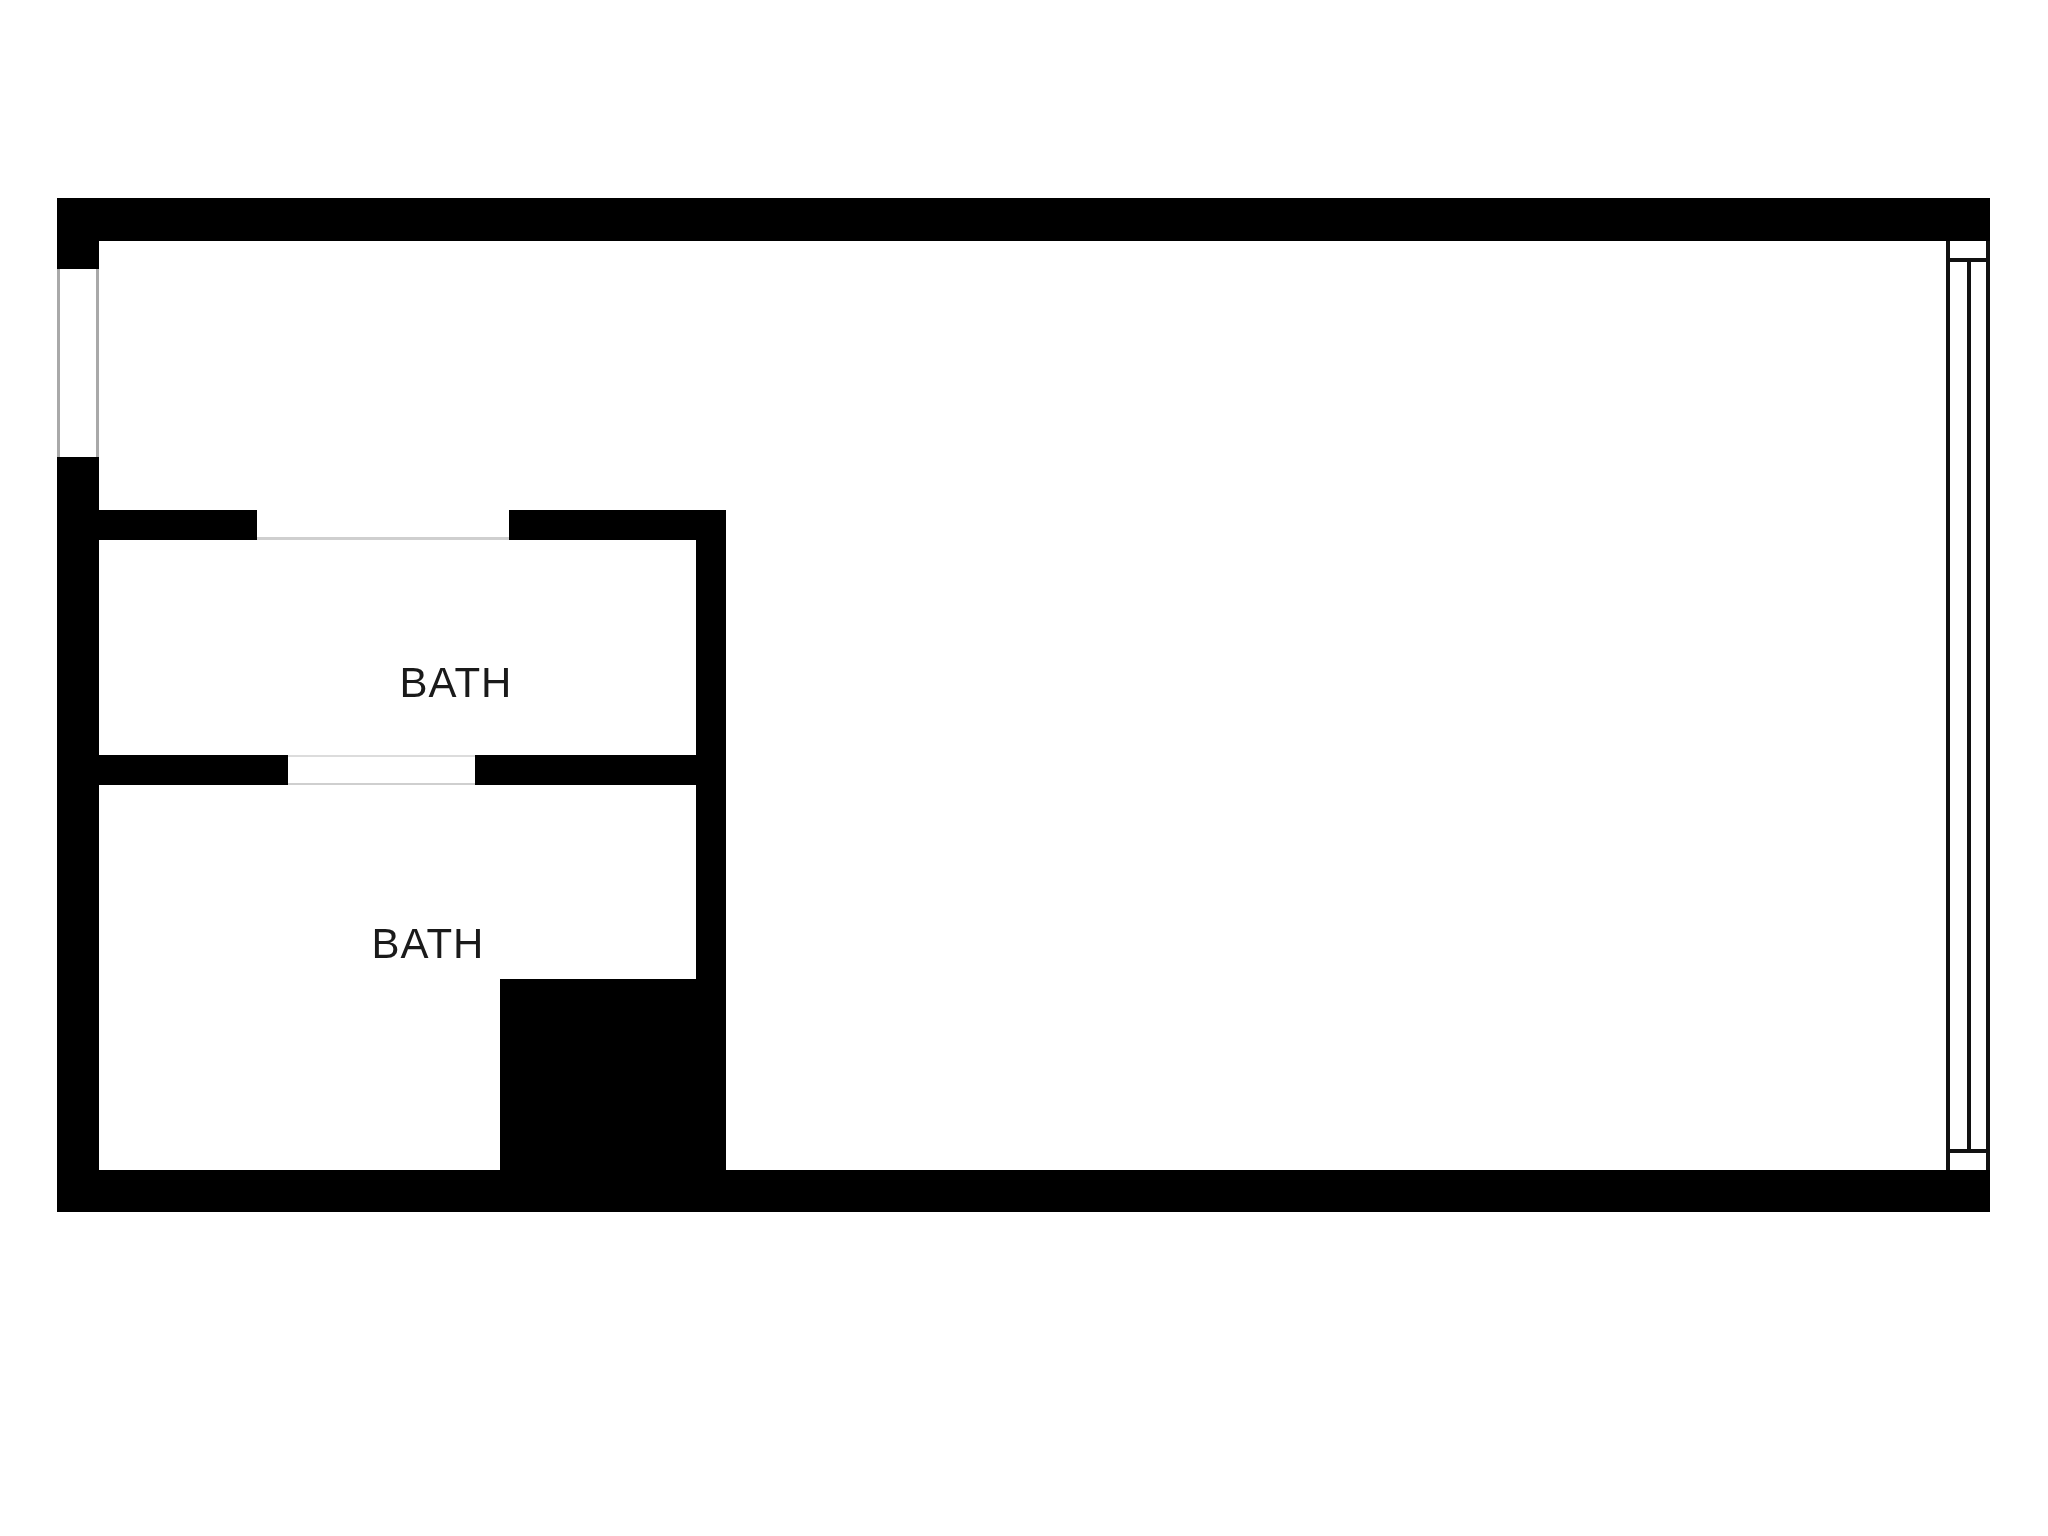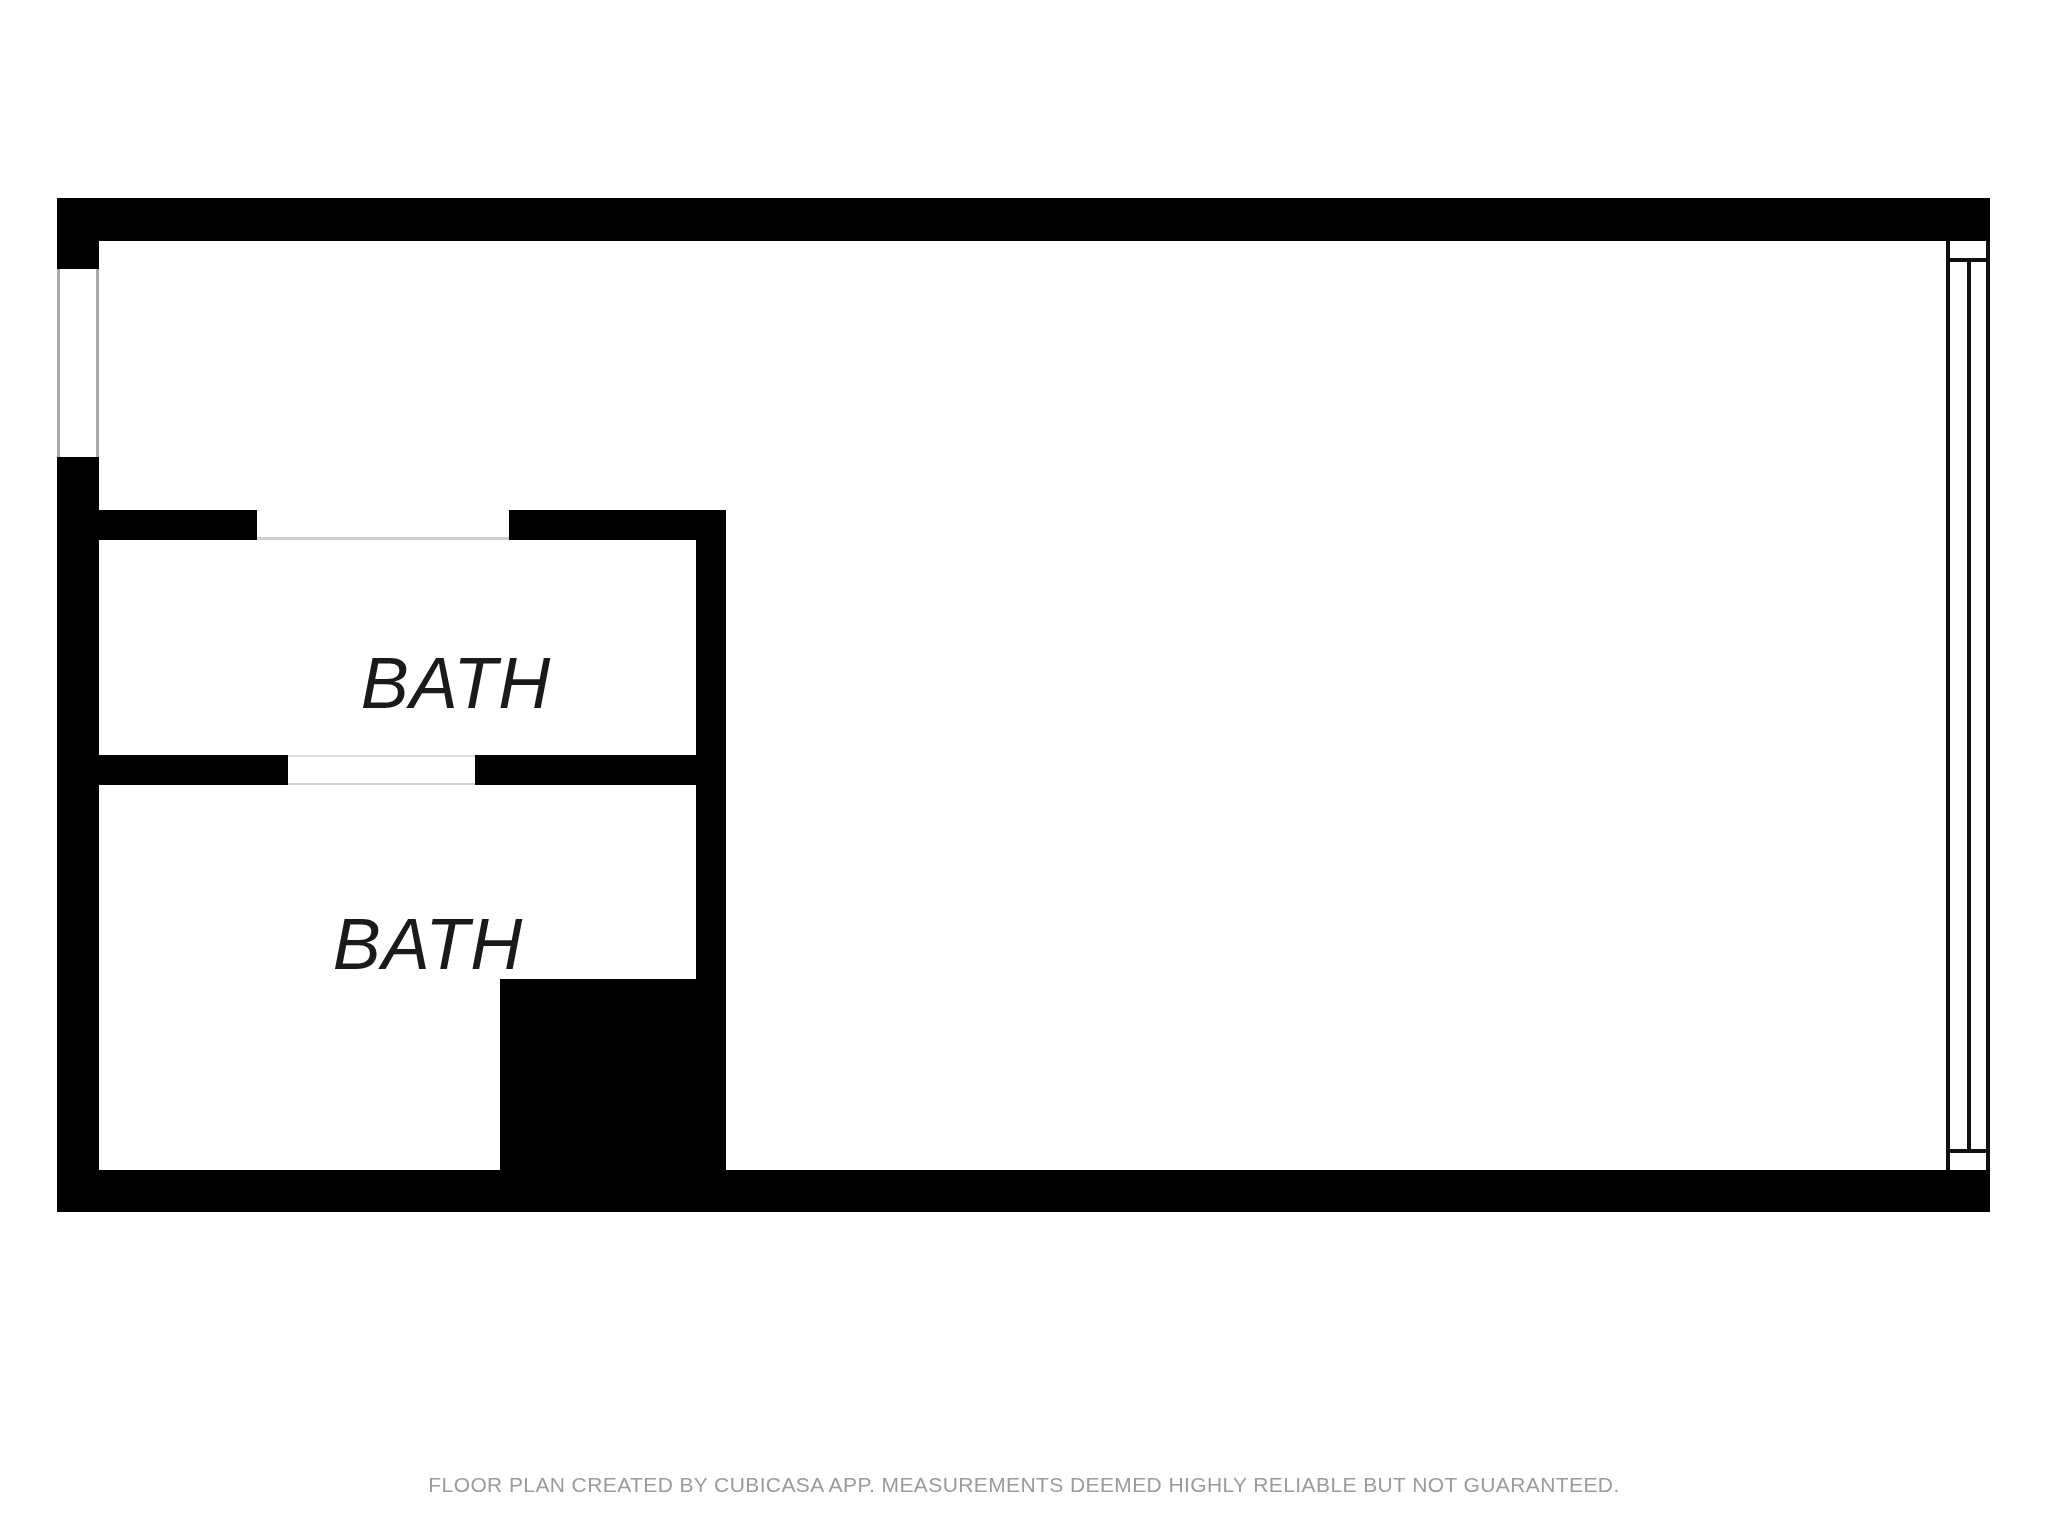--- a/index.html
+++ b/index.html
@@ -31,26 +31,25 @@
     position: absolute;
     background: #a9a9a9;
   }
   .opening-line {
     position: absolute;
     background: var(--opening-line, #cfcfcf);
   }
   .room-label {
     position: absolute;
     transform: translate(-50%, -50%);
-    font-size: 72px;
+    font-size: 42px;
     letter-spacing: 1px;
     color: var(--label-text, #1a1a1a);
     white-space: nowrap;
     line-height: 1;
-    font-style: italic;
   }
   .footer-note {
     position: absolute;
     left: 50%;
     top: 1484px;
     transform: translate(-50%, -50%);
     font-size: 21px;
     letter-spacing: 0.4px;
     color: var(--footer-text, #9b9b9b);
     white-space: nowrap;
@@ -89,15 +88,14 @@
     <div class="win-line" style="left:0; top:0; width:4px; height:929px;"></div>
     <div class="win-line" style="left:21px; top:17px; width:4px; height:895px;"></div>
     <div class="win-line" style="left:40px; top:0; width:4px; height:929px;"></div>
     <div class="win-line" style="left:0; top:17px; width:44px; height:4px;"></div>
     <div class="win-line" style="left:0; top:908px; width:44px; height:4px;"></div>
   </div>
 
   <div class="room-label" style="left:456px; top:683px;">BATH</div>
   <div class="room-label" style="left:428px; top:944px;">BATH</div>
 
-  <div class="footer-note">FLOOR PLAN CREATED BY CUBICASA APP. MEASUREMENTS DEEMED HIGHLY RELIABLE BUT NOT GUARANTEED.</div>
 
 </div>
 
 </body></html>

